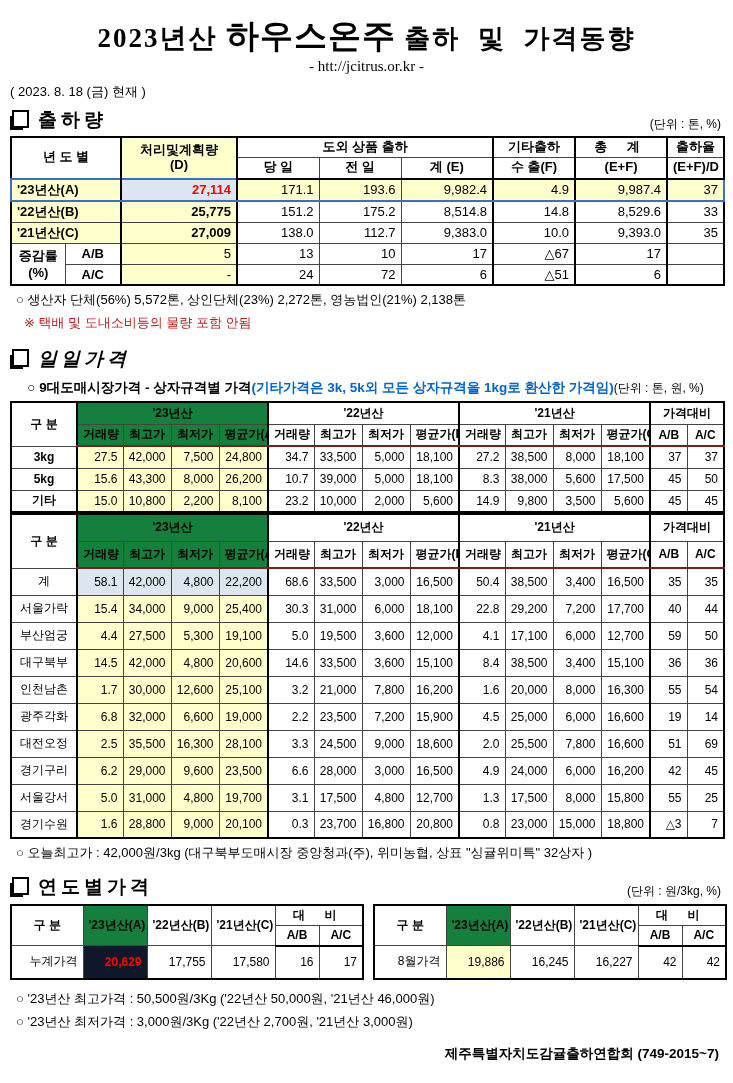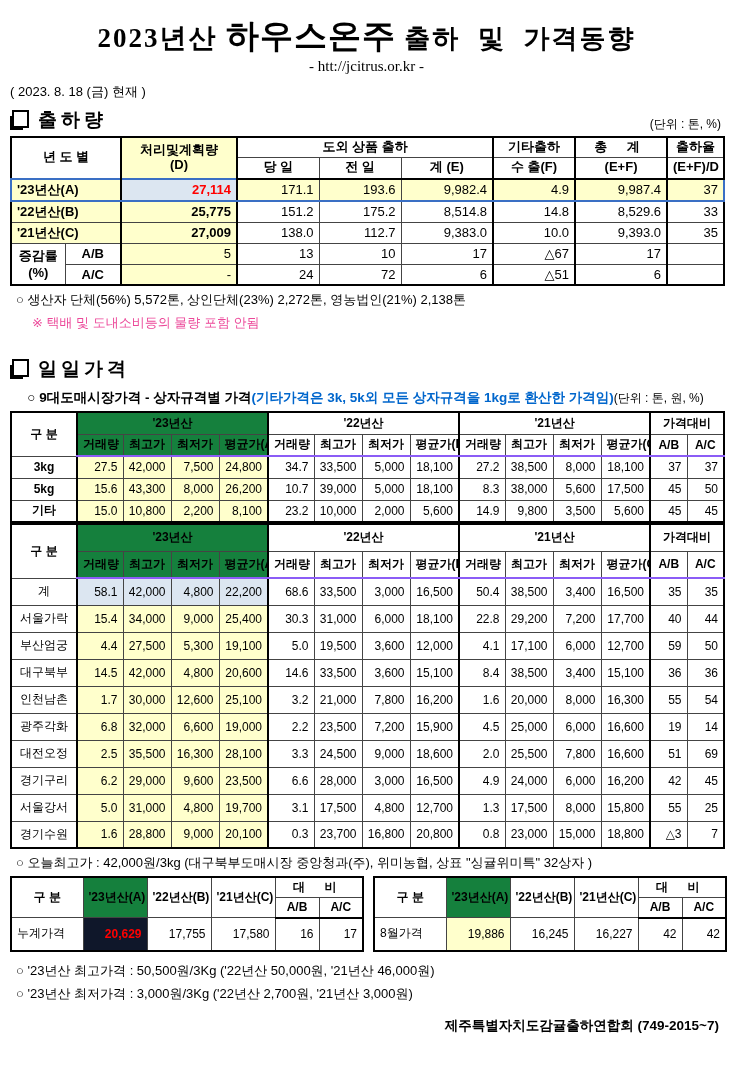--- a/index.html
+++ b/index.html
@@ -51,40 +51,40 @@
   .t1 .rowA td.planA { background:#DCE6F1; color:#FF0000; }
   .t1 td.plan { font-weight:bold; }
   .t1 td.ylab { background:#FFFFCC; font-weight:bold; }
   .chg { font-weight:bold; text-align:center; }
 
   
   .t2 { font-size:12px; }
   .t2 tr { height:22px; }
   .t3 { font-size:12px; }
   .t3 tr { height:27px; }
-  .t2 thead tr:last-child th, .t3 thead tr:last-child th { border-bottom:2px solid #8b5cf6; }
+  .t2 thead tr:last-child th, .t3 thead tr:last-child th { border-bottom:2px solid #7f1d1d; }
   th.y23 { background:#15803d; }
   td.c23 { background:#FFFFCC; }
   td.c23b { background:#DCE6F1; }
   .t2 td:first-child { font-weight:bold; }
 
   
   .bottom-tables { display:flex; gap:9px; margin-top:4px; }
   table.tb { border-collapse:collapse; table-layout:fixed; width:352px; border:2px solid #000; font-size:12px; }
   .tb th, .tb td { border:1px solid #444; white-space:nowrap; overflow:hidden; padding:1px 5px; }
   .tb thead tr { height:20px; }
   .tb tbody tr { height:33px; }
   .tb thead tr:last-child th { border-bottom:2px solid #000; }
   .tb td { text-align:right; }
-  .tb td.lab { text-align:left; }
+  .tb td.lab { text-align:right; }
   .ls { letter-spacing:8px; }
 
   
   .note { font-size:13px; margin:5px 0 0 6px; }
-  .note.redn { color:#ec4899; margin-left:22px; }
+  .note.redn { color:#b91c1c; margin-left:14px; }
   .footer { text-align:right; font-size:13.5px; font-weight:bold; margin-top:14px; padding-right:4px; }
 </style>
 </head>
 <body>
 
 <div class="page">
 
   <div class="title-block">
     <span class="title-prefix">2023년산</span>
     <span class="title-main">하우스온주</span>
@@ -188,21 +188,21 @@
         <td class="num grp">△51</td>
         <td class="num grp">6</td>
         <td class="num grp"></td>
       </tr>
     </tbody>
   </table>
 
   <div class="note">○ 생산자 단체(56%) 5,572톤, 상인단체(23%) 2,272톤, 영농법인(21%) 2,138톤</div>
   <div class="note redn">※ 택배 및 도내소비등의 물량 포함 안됨</div>
 
-  <div class="sec-row" style="margin-top:24px;">
+  <div class="sec-row" style="margin-top:14px;font-style:italic;">
     <div class="sec-head">
       <span class="sec-icon"></span>
       <span class="sec-title">일일가격</span>
     </div>
   </div>
 
   <div class="sub-row">
     <span class="sub-title">
       <span>○ 9대도매시장가격 - 상자규격별 가격</span><span class="blue">(기타가격은 3k, 5k외 모든 상자규격을 1kg로 환산한 가격임)</span>
     </span>
@@ -520,20 +520,27 @@
           <td class="num">15,000</td>
           <td class="num">18,800</td>
           <td class="num grp">△3</td>
           <td class="num dotL">7</td>
         </tr>
       </tbody>
   </table>
 
   <div class="note">○ 오늘최고가 : 42,000원/3kg (대구북부도매시장 중앙청과(주), 위미농협, 상표 "싱귤위미특" 32상자 )</div>
 
+  <div class="sec-row" style="margin-top:12px;">
+    <div class="sec-head">
+      <span class="sec-icon"></span>
+      <span class="sec-title">연도별가격</span>
+    </div>
+    <span class="unit">(단위 : 원/3kg, %)</span>
+  </div>
 
   <div class="bottom-tables">
     <table class="tb">
       <colgroup>
         <col style="width:72px">
           <col style="width:64px">
           <col style="width:64px">
           <col style="width:64px">
         <col style="width:44px">
           <col style="width:44px">

